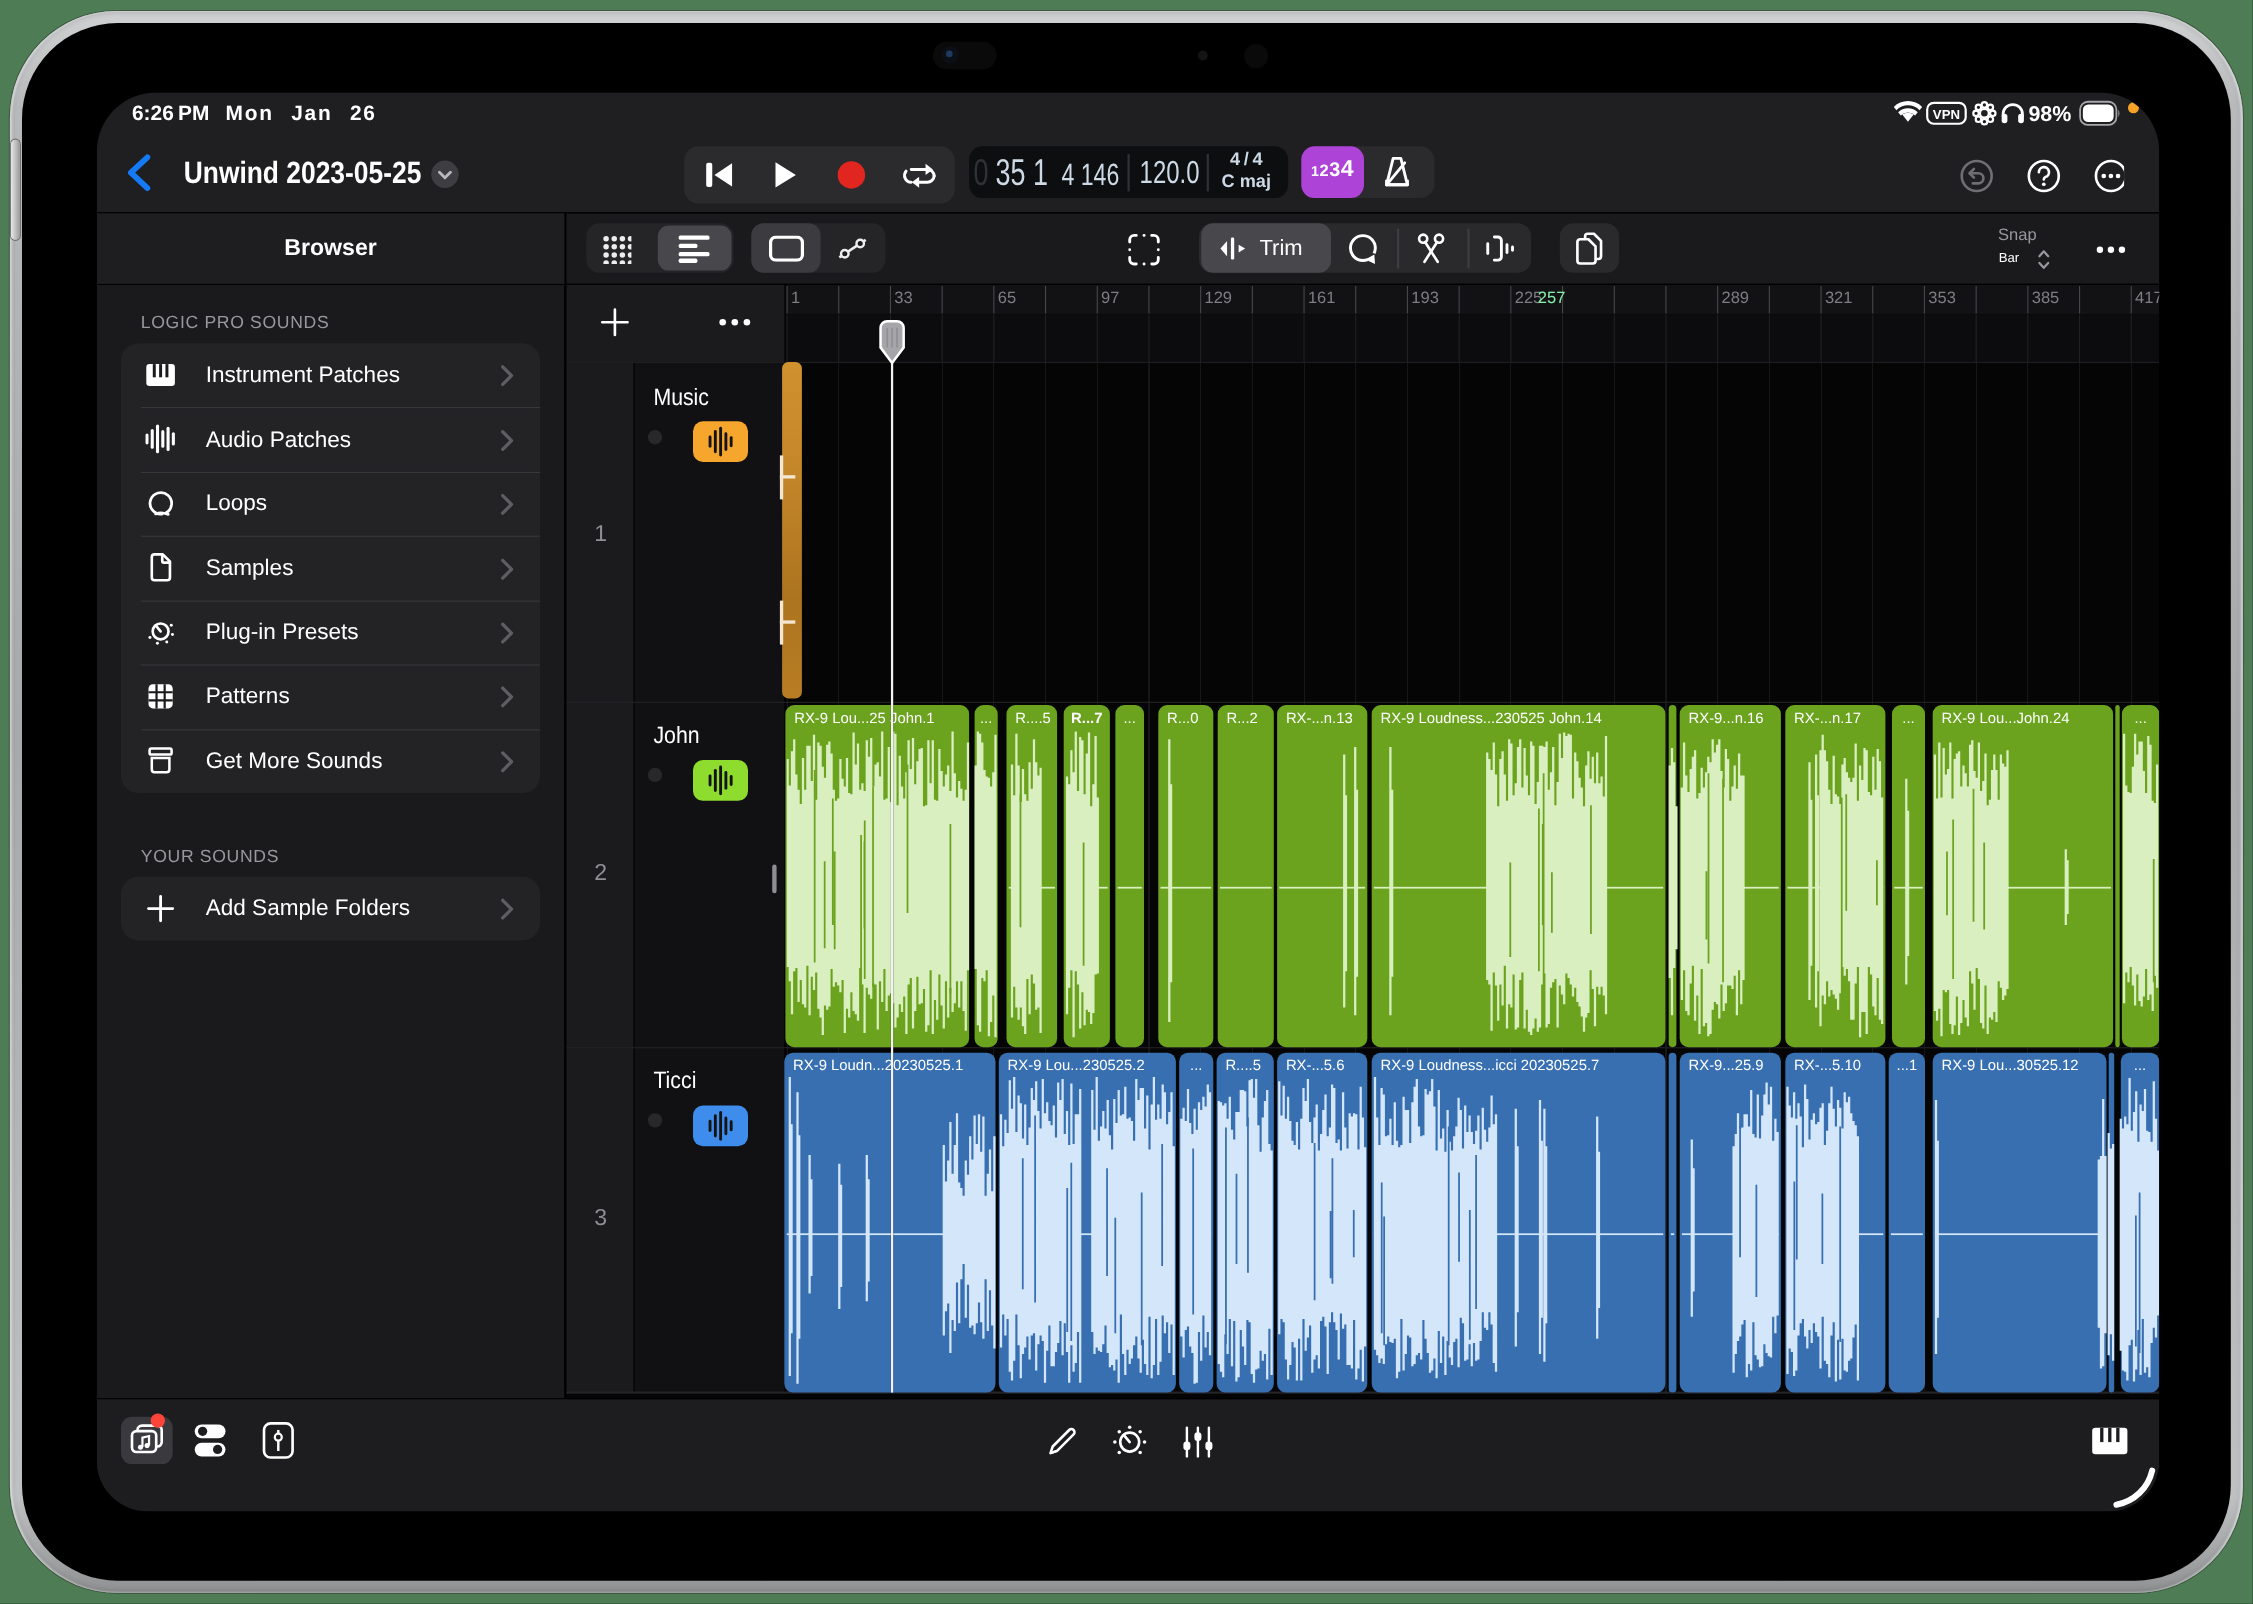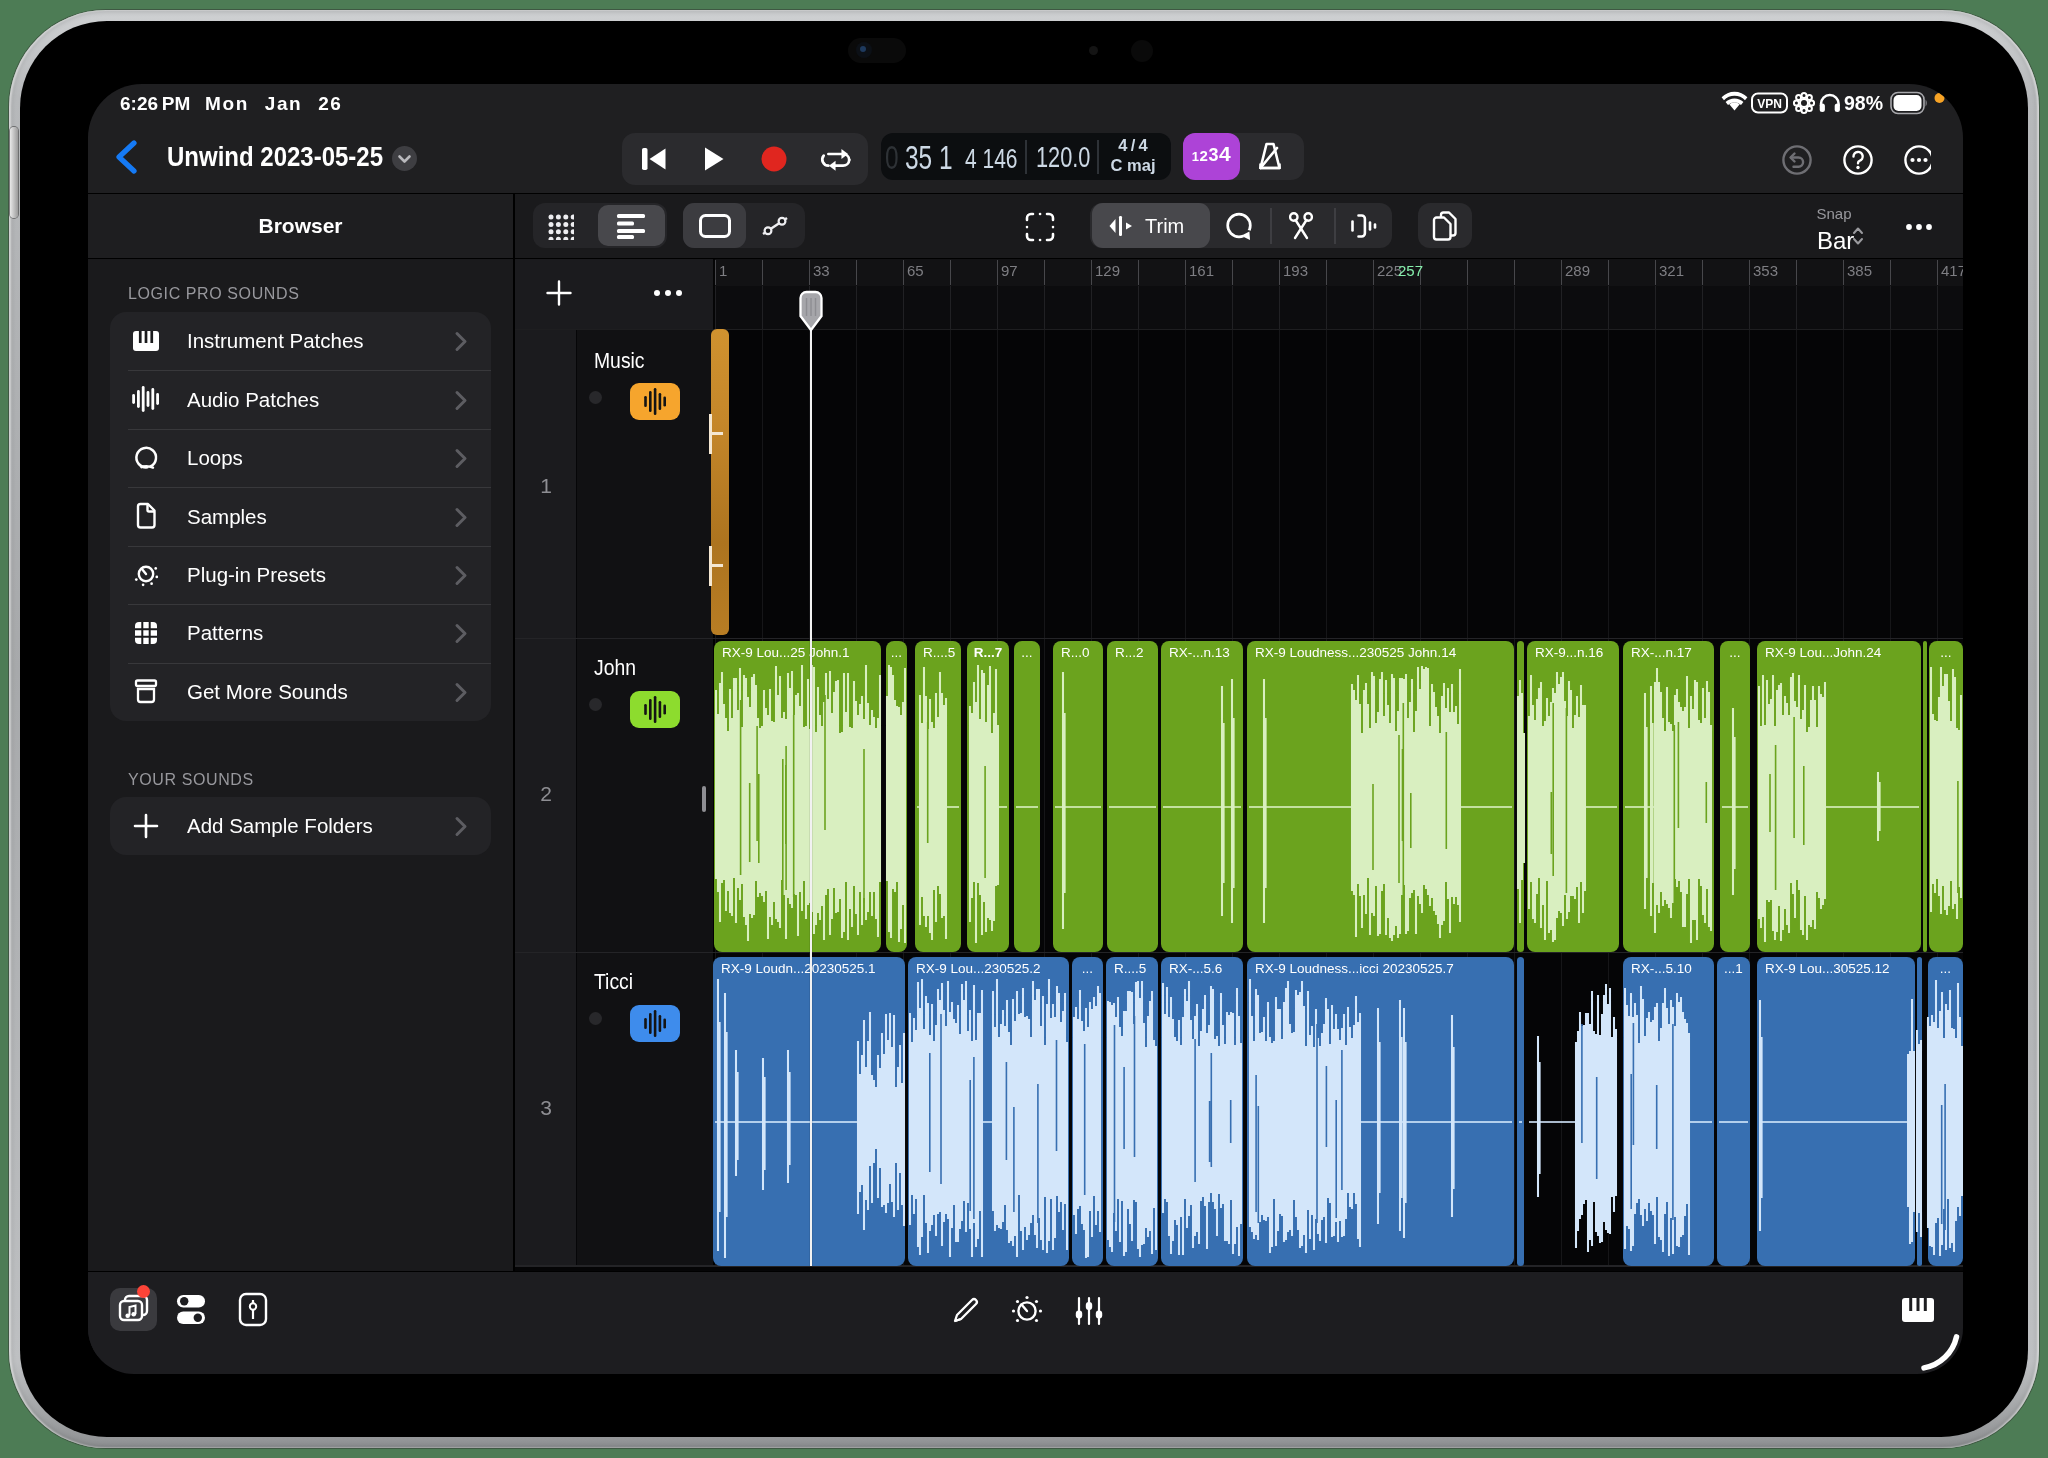--- a/index.html
+++ b/index.html
@@ -205,21 +205,21 @@
 <rect x="16.8" y="10.5" width="2.7" height="11" rx="1.3" fill="#fff" transform="translate(-3.5 0)" opacity="0"></rect>
     </svg>
 <div class="ab" style="left:1330px;top:119px;width:54px;height:45px;border-radius:12px;background:#2a2a2d;"></div>
 <svg class="ab" style="left:1341px;top:125px;width:34px;height:34px" viewBox="0 0 34 34">
 <g fill="none" stroke="#fff" stroke-width="2.4" stroke-linejoin="round">
 <path d="M12 8 V6 a2.5 2.5 0 0 1 2.5-2.5 H20 l6.5 6.5 V24 a2.5 2.5 0 0 1-2.5 2.5 h-2"></path>
 <path d="M7.5 8.5 H15 l6.5 6.5 V28 a2.5 2.5 0 0 1-2.5 2.5 H7.5 A2.5 2.5 0 0 1 5 28 V11 a2.5 2.5 0 0 1 2.5-2.5 Z"></path>
 </g>
     </svg>
 <div class="ab" style="left:1700px;top:121px;width:92px;text-align:center;font-size:15px;color:#98989d;">Snap</div>
-<div class="ab" style="left:1729px;top:143px;font-size:24px;color:#fff;">Bar</div>
+<div class="ab" style="left:1729px;top:143px;font-size:12px;color:#fff;">Bar</div>
 <svg class="ab" style="left:1762px;top:141px;width:16px;height:22px" viewBox="0 0 16 22">
 <g fill="none" stroke="#9a9a9e" stroke-width="2" stroke-linecap="round" stroke-linejoin="round">
 <path d="M4 8 L8 3.5 L12 8"></path>
         <path d="M4 14 L8 18.5 L12 14"></path>
 </g>
     </svg>
 <svg class="ab" style="left:1816px;top:138px;width:30px;height:10px" viewBox="0 0 30 10">
       <g fill="#fff">
         <circle cx="5" cy="5" r="2.9"></circle>
         <circle cx="15" cy="5" r="2.9"></circle>
@@ -505,20 +505,23 @@
 <div class="ab" style="left:1018px;top:873px;width:52px;height:309px;border-radius:8px;background:#376fb1;">
       <div class="lab" style="position:absolute;left:8px;top:4px;right:4px;font-size:13.5px;font-weight:500;">R....5</div>
     </div>
 <div class="ab" style="left:1073px;top:873px;width:82px;height:309px;border-radius:8px;background:#376fb1;">
       <div class="lab" style="position:absolute;left:8px;top:4px;right:4px;font-size:13.5px;font-weight:400;">RX-...5.6</div>
     </div>
 <div class="ab" style="left:1159px;top:873px;width:267px;height:309px;border-radius:8px;background:#376fb1;">
       <div class="lab" style="position:absolute;left:8px;top:4px;right:4px;font-size:13.5px;font-weight:500;">RX-9 Loudness...icci 20230525.7</div>
     </div>
 <div class="ab" style="left:1429px;top:873px;width:7px;height:309px;border-radius:8px;background:#376fb1;"></div>
+<div class="ab" style="left:1439px;top:873px;width:92px;height:309px;border-radius:8px;background:#376fb1;">
+      <div class="lab" style="position:absolute;left:8px;top:4px;right:4px;font-size:13.5px;font-weight:500;">RX-9...25.9</div>
+    </div>
 <div class="ab" style="left:1535px;top:873px;width:91px;height:309px;border-radius:8px;background:#376fb1;">
       <div class="lab" style="position:absolute;left:8px;top:4px;right:4px;font-size:13.5px;font-weight:500;">RX-...5.10</div>
     </div>
 <div class="ab" style="left:1629px;top:873px;width:33px;height:309px;border-radius:8px;background:#376fb1;">
       <div class="lab" style="position:absolute;left:0;top:4px;width:100%;text-align:center;font-size:13.5px;font-weight:500;">...1</div>
     </div>
 <div class="ab" style="left:1669px;top:873px;width:158px;height:309px;border-radius:8px;background:#376fb1;">
       <div class="lab" style="position:absolute;left:8px;top:4px;right:4px;font-size:13.5px;font-weight:500;">RX-9 Lou...30525.12</div>
     </div>
 <div class="ab" style="left:1829px;top:873px;width:5px;height:309px;border-radius:8px;background:#376fb1;"></div>

